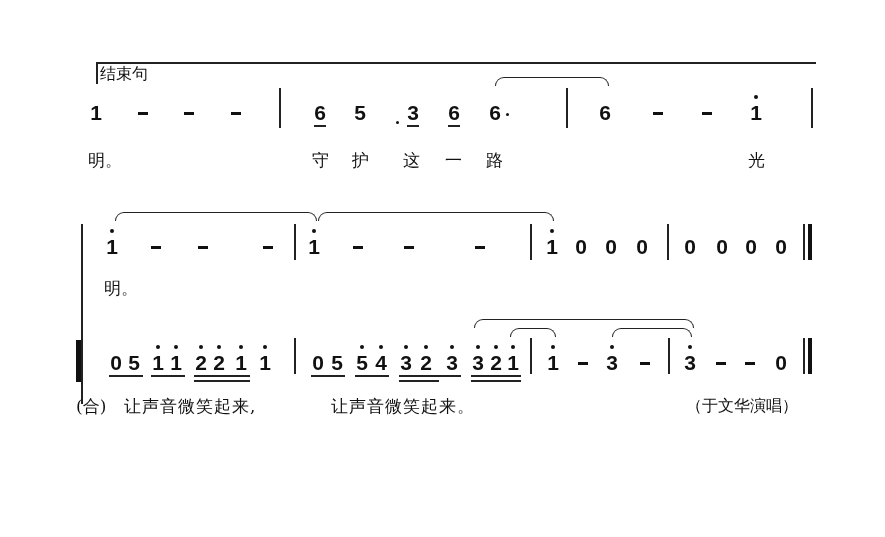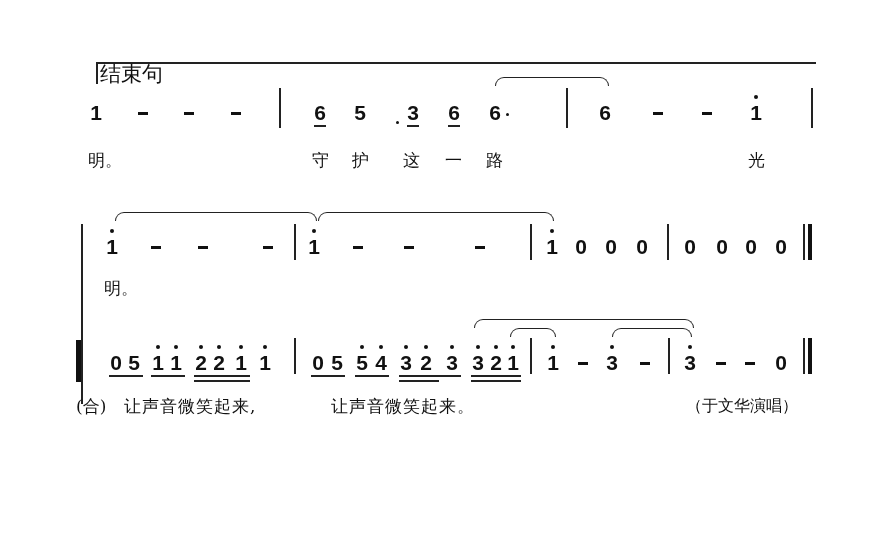--- a/index.html
+++ b/index.html
@@ -12,21 +12,21 @@
   .lyric { position: absolute; font-family: "DejaVu Serif", serif; font-size: 17px; line-height: 20px; color: #111; }
   .slur { position: absolute; border: 1.5px solid #222; border-bottom: none; border-radius: 10px 10px 0 0; height: 8px; }
   .dash { position: absolute; width: 10px; height: 3px; background: #111; }
   .small-dot { position: absolute; width: 3px; height: 3px; border-radius: 50%; background: #111; }
 </style>
 </head>
 <body>
 
 <div class="abs" style="left:96px; top:62px; width:720px; height:1.5px; background:#222;"></div>
 <div class="bar" style="left:96px; top:62px; height:22px;"></div>
-<div class="abs" style="left:100px; top:64px; font-family:'DejaVu Sans',sans-serif; font-size:21px; line-height:20px;">结束句</div>
+<div class="abs" style="left:100px; top:64px; font-family:'DejaVu Sans',sans-serif; font-size:16px; line-height:20px;">结束句</div>
 
 <div class="note" style="left:88px; top:102px;">1</div>
 <div class="dash" style="left:138px; top:112px;"></div>
 <div class="dash" style="left:184px; top:112px;"></div>
 <div class="dash" style="left:231px; top:112px;"></div>
 <div class="bar" style="left:279px; top:88px; height:40px;"></div>
 
 <div class="note" style="left:312px; top:102px;">6</div>
 <div class="ul" style="left:314px; top:125px; width:12px;"></div>
 <div class="note" style="left:352px; top:102px;">5</div>

